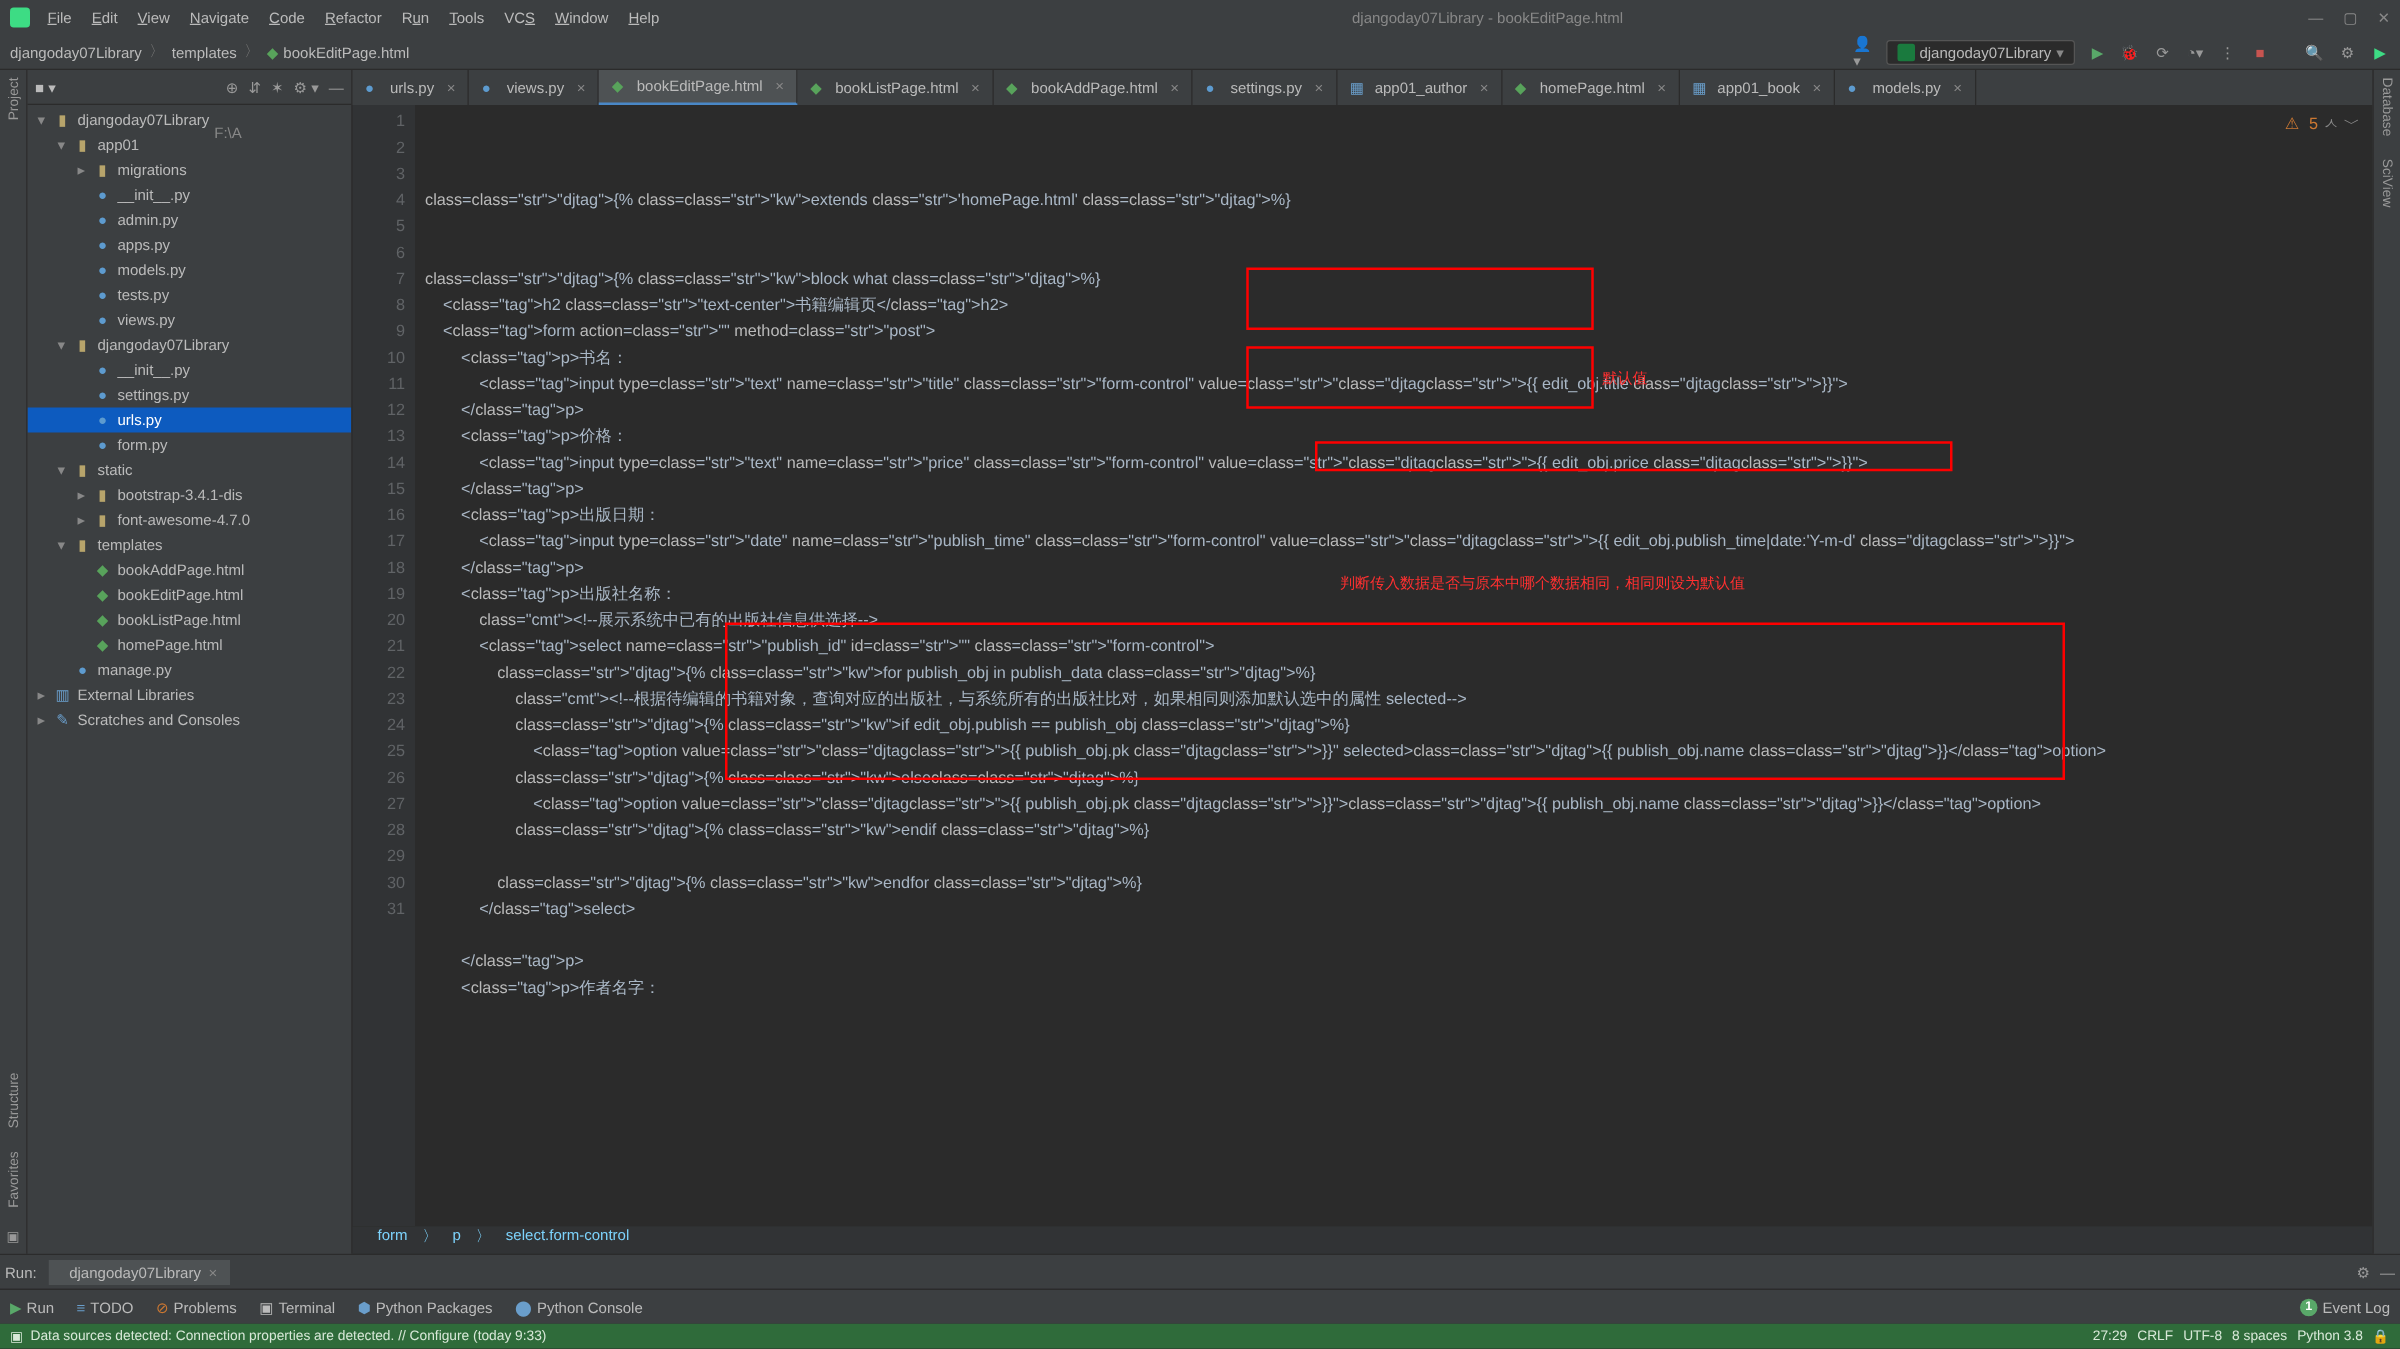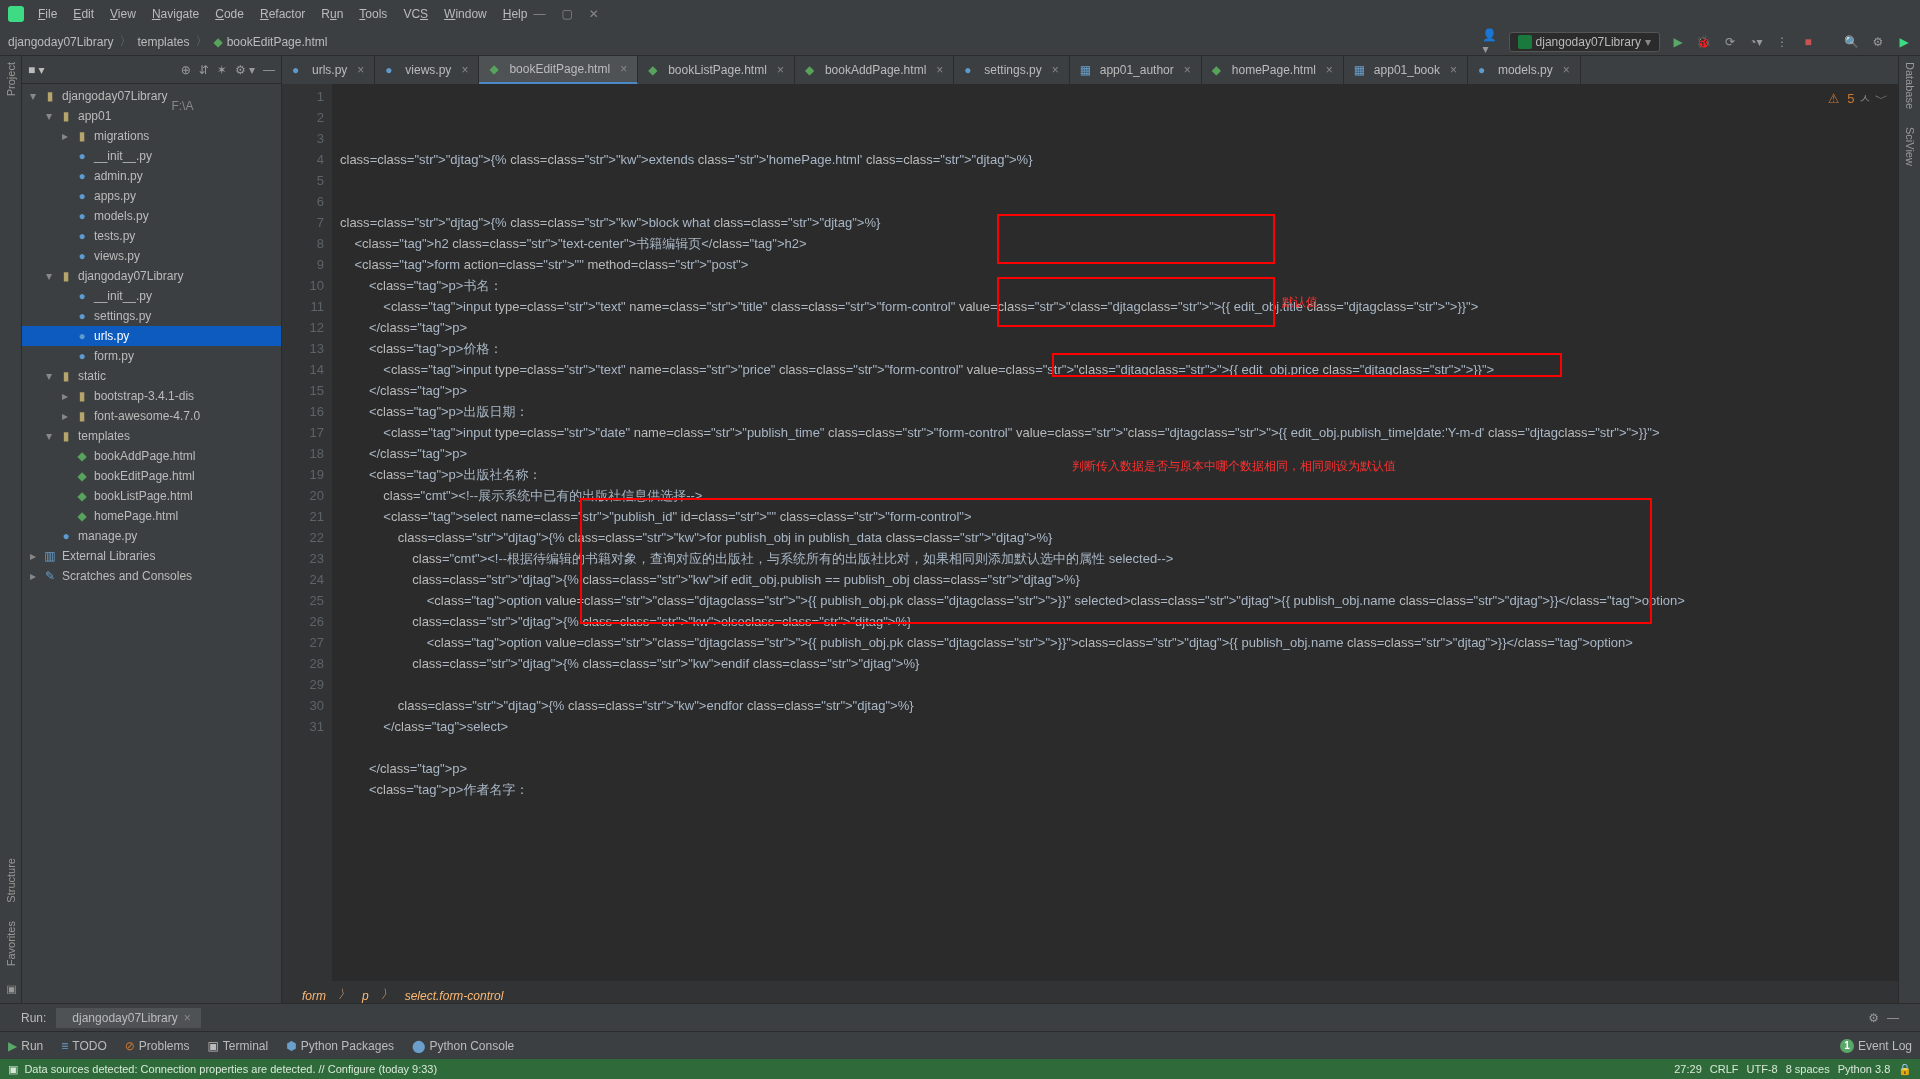--- a/index.html
+++ b/index.html
@@ -57,28 +57,28 @@
 .code-container { flex: 1; display: flex; overflow: auto; position: relative; }
 .gutter { width: 50px; background: #313335; text-align: right; padding: 2px 8px 2px 0; color: #606366; font-family: Consolas, monospace; font-size: 13px; line-height: 21px; }
 .code { flex: 1; padding: 2px 8px; font-family: Consolas, monospace; font-size: 13px; line-height: 21px; white-space: pre; color: #a9b7c6; position: relative; }
 .redbox { border: 2px solid #ff0000; position: absolute; }
 .redtext { color: #ff3030; position: absolute; font-family: "Microsoft YaHei", Arial; font-size: 12px; font-weight: 500; }
 .attr { color: #bababa; }
 
 .minimap-warn { position: absolute; top: 4px; right: 10px; color: #cc7832; display: flex; align-items: center; gap: 4px; }
 
 
-.code-crumb { height: 22px; background: #313335; display: flex; align-items: flex-end; padding: 0 20px; color: #fdba74; gap: 12px; font-style: italic; }
+.code-crumb { height: 22px; background: #313335; display: flex; align-items: flex-start; padding: 0 20px; color: #7dd3fc; gap: 12px; }
 
 
 .right-rail { width: 22px; background: #3c3f41; border-left: 1px solid #2b2b2b; display: flex; flex-direction: column; align-items: center; padding-top: 6px; gap: 18px; }
 .right-rail span { writing-mode: vertical-rl; color: #999; font-size: 11px; }
 
 
-.runbar { height: 28px; background: #3c3f41; display: flex; align-items: center; padding: 0 21px; border-top: 1px solid #2b2b2b; }
+.runbar { height: 28px; background: #3c3f41; display: flex; align-items: center; padding: 0 4px; border-top: 1px solid #2b2b2b; }
 .runbar .run-tab { background: #4e5254; padding: 3px 10px; display: flex; align-items: center; gap: 6px; }
 .runbar .controls { margin-left: auto; display: flex; gap: 8px; color: #999; }
 
 
 .toolstrip { height: 28px; background: #3c3f41; display: flex; align-items: center; padding: 0 8px; gap: 18px; border-top: 1px solid #2b2b2b; }
 .toolstrip .btn { display: flex; align-items: center; gap: 4px; color: #bbb; }
 .toolstrip .play { color: #59a869; }
 .toolstrip .spacer { flex: 1; }
 .toolstrip .event-log { color: #bbb; display: flex; align-items: center; gap: 4px; }
 .toolstrip .event-dot { width: 14px; height: 14px; background: #59a869; border-radius: 50%; color: #fff; display: flex; align-items: center; justify-content: center; font-size: 10px; font-weight: bold; }
@@ -99,20 +99,21 @@
     <span><u>V</u>iew</span>
     <span><u>N</u>avigate</span>
     <span><u>C</u>ode</span>
     <span><u>R</u>efactor</span>
     <span>R<u>u</u>n</span>
     <span><u>T</u>ools</span>
     <span>VC<u>S</u></span>
     <span><u>W</u>indow</span>
     <span><u>H</u>elp</span>
   </div>
+  <div class="title">djangoday07Library - bookEditPage.html</div>
   <div class="win-controls">
     <span>—</span>
     <span>▢</span>
     <span>✕</span>
   </div>
 </div>
 
 <div class="navbar">
   <span class="crumb">djangoday07Library</span>
   <span class="sep">〉</span>

